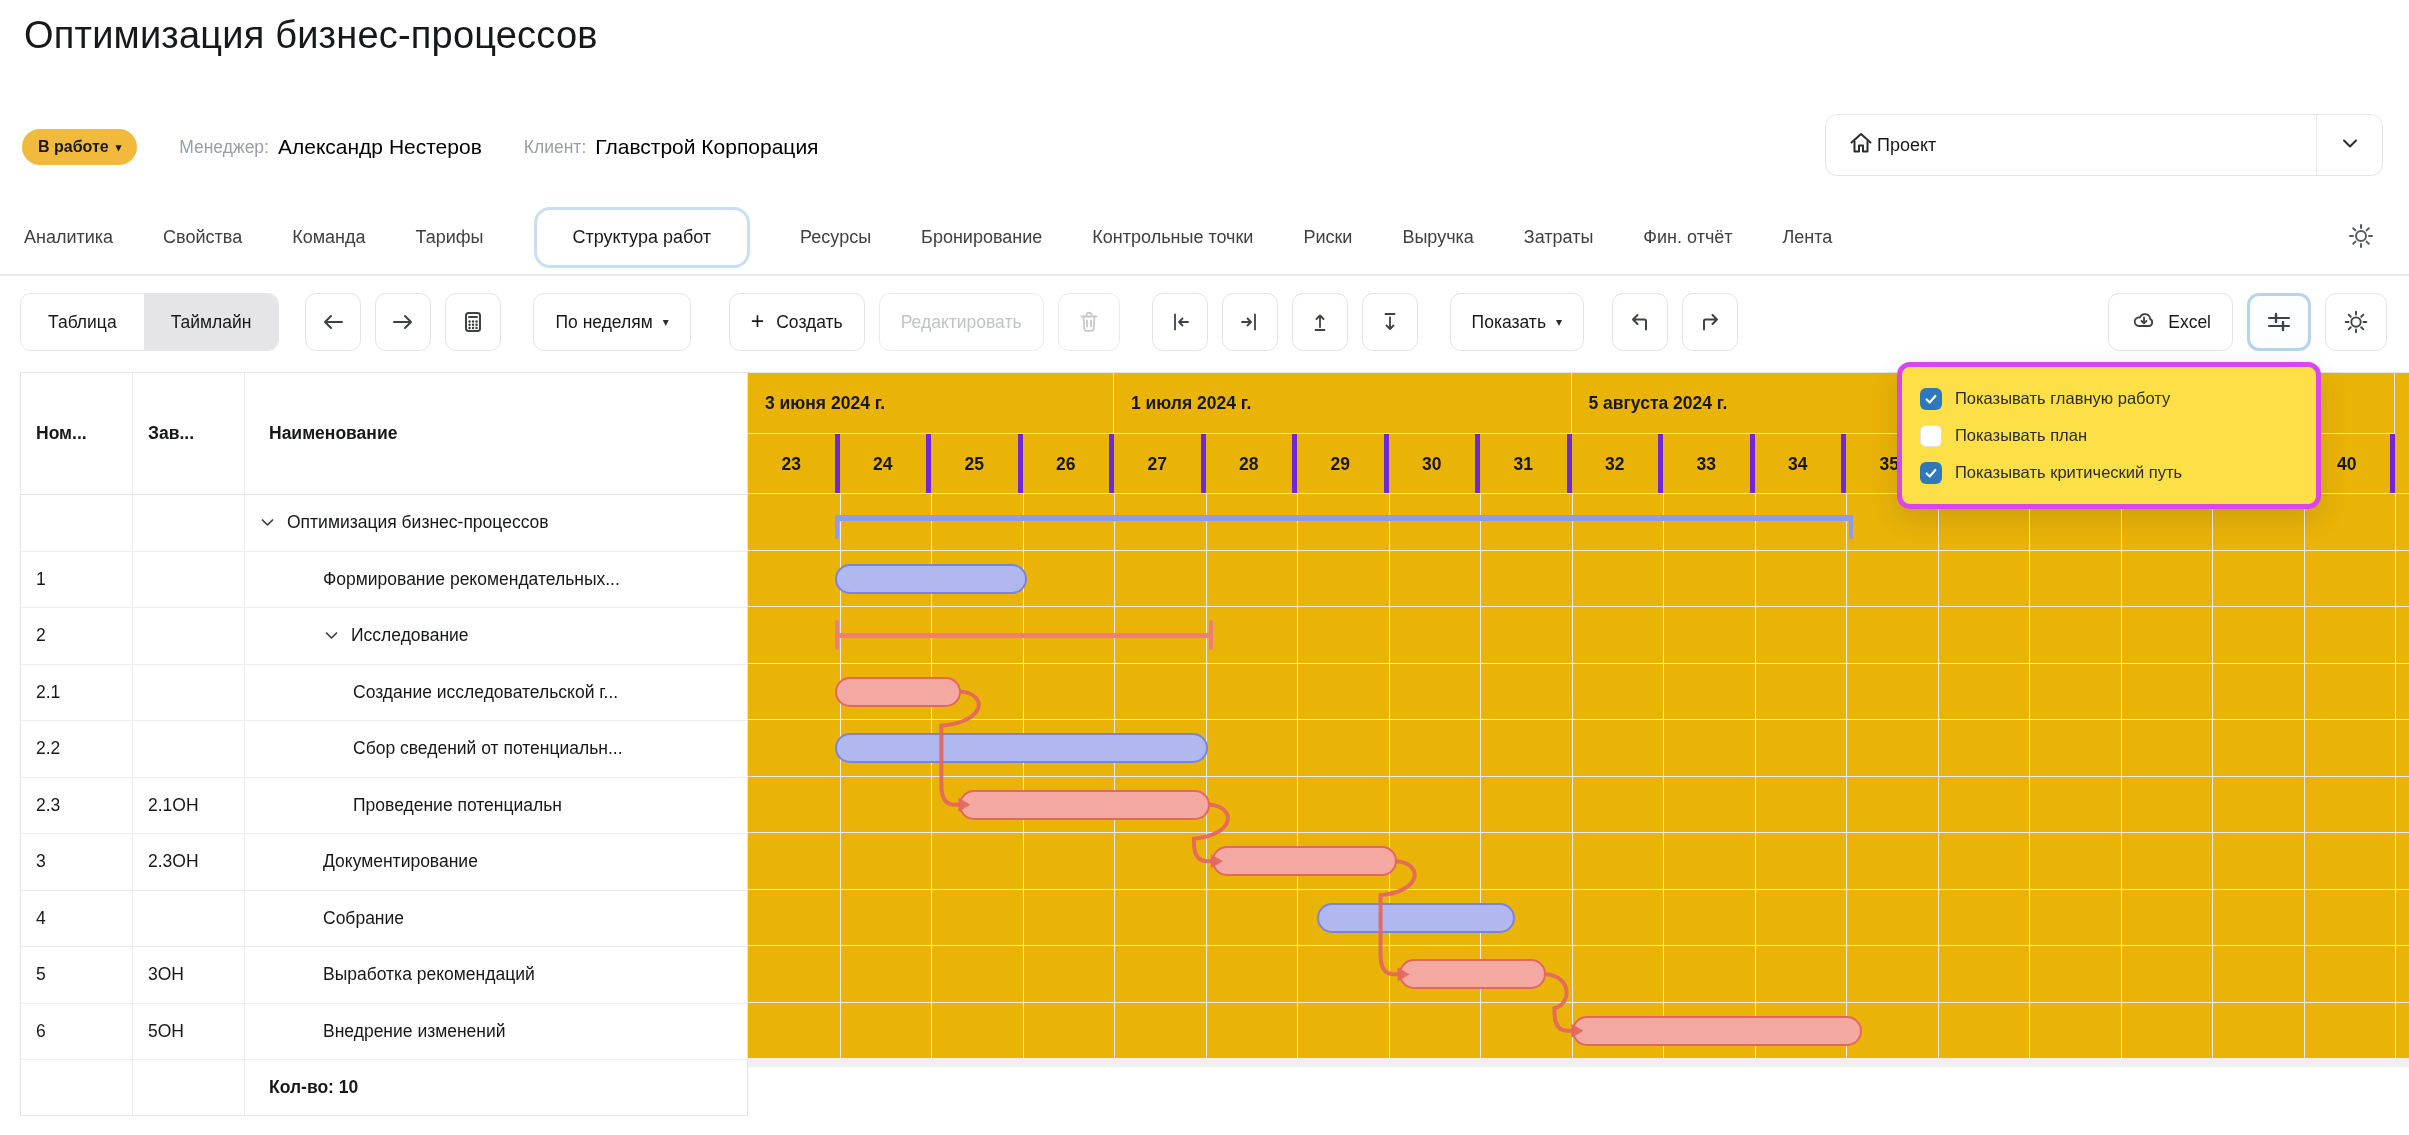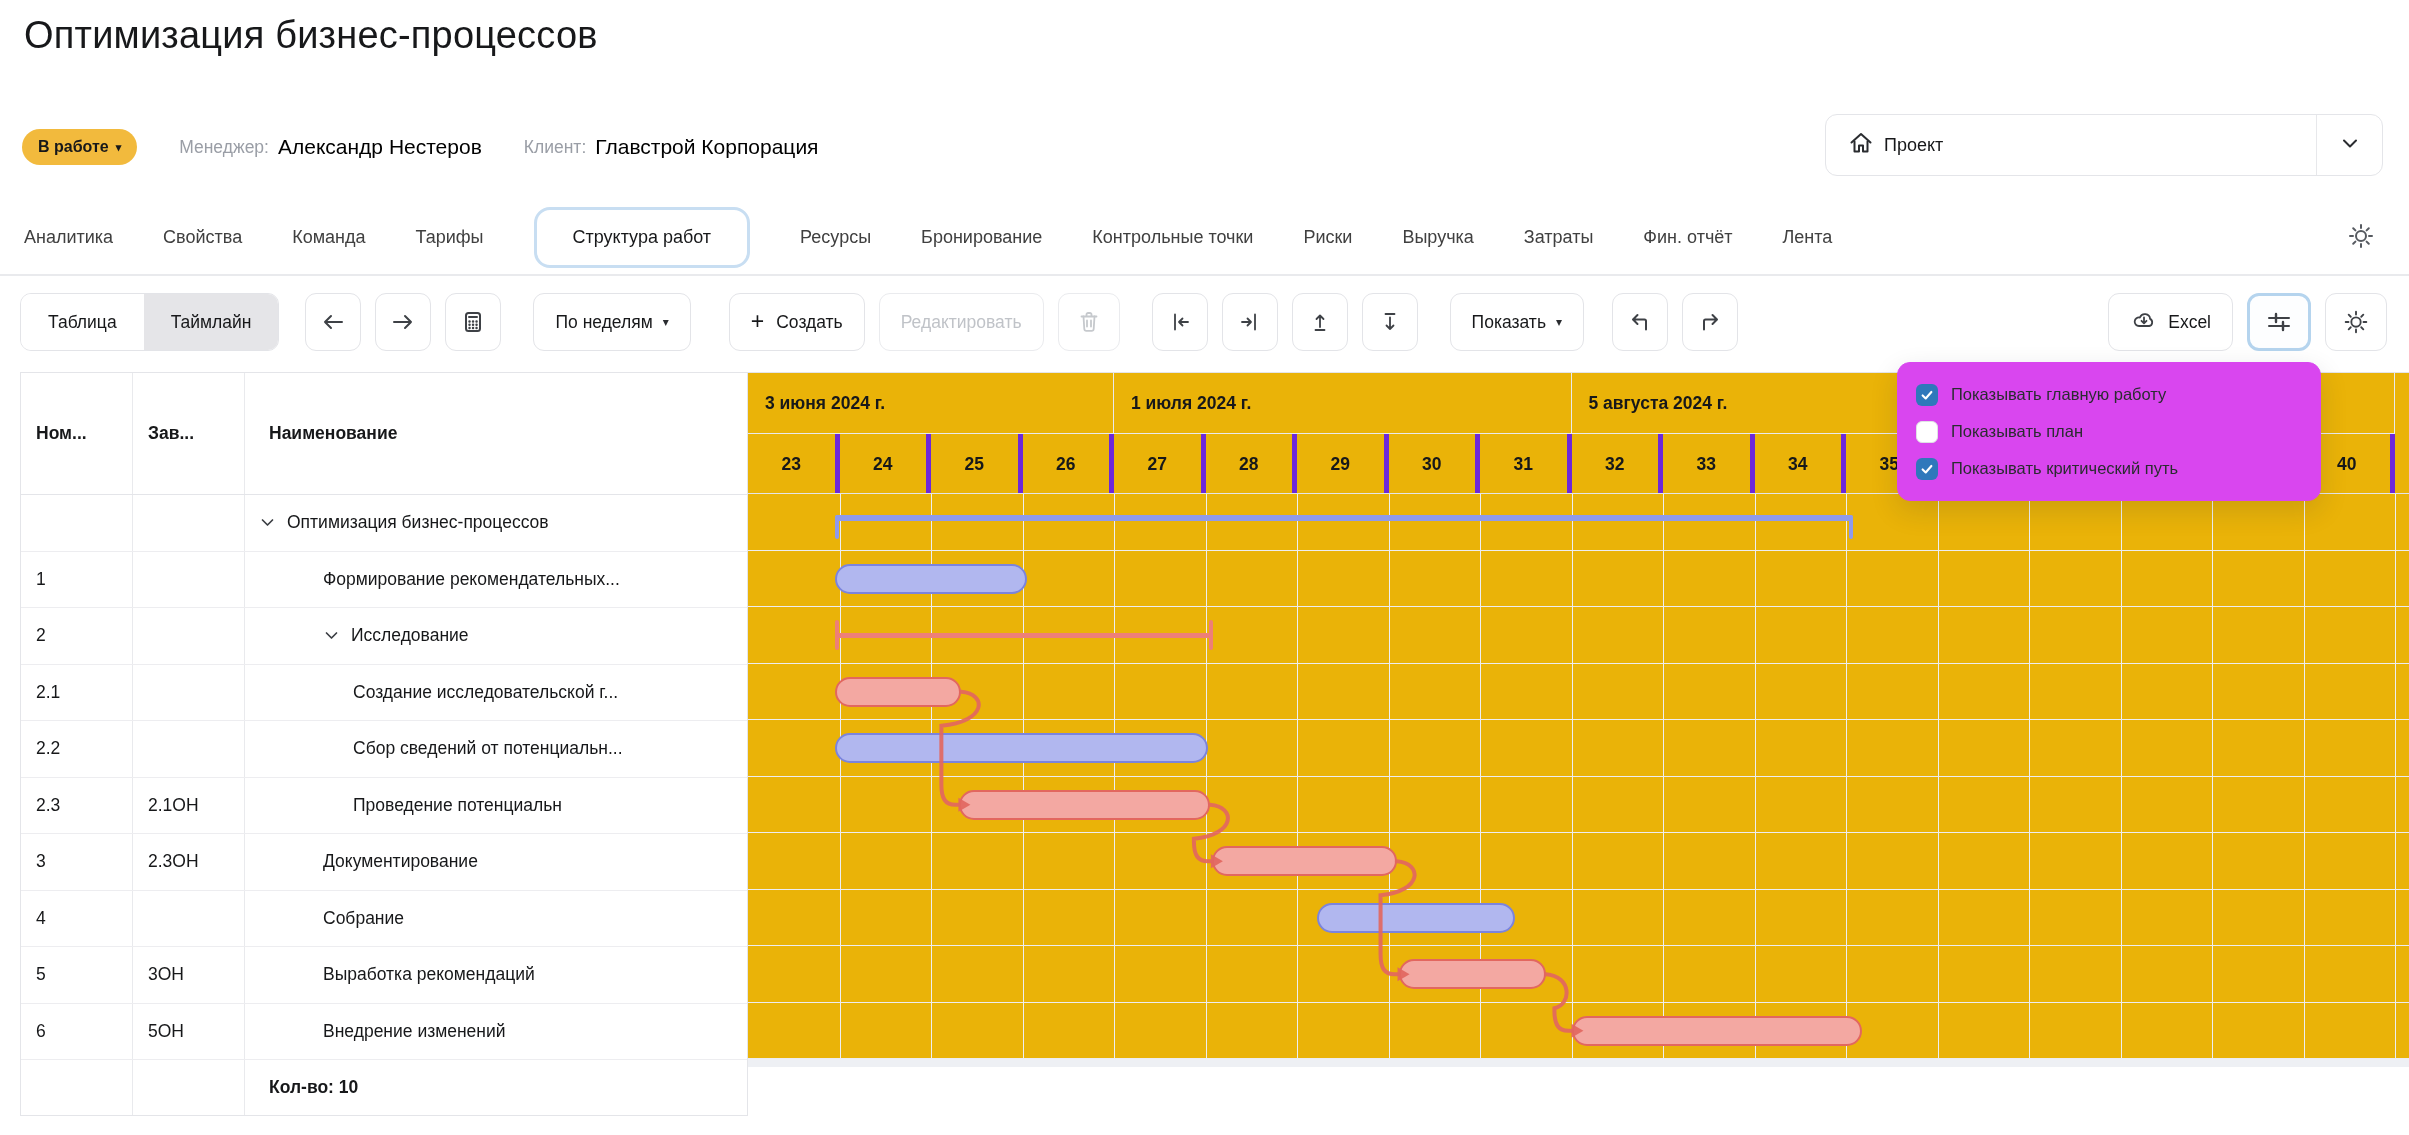--- a/index.html
+++ b/index.html
@@ -10,21 +10,21 @@
   #page-title { position:absolute; left:24px; top:14px; font-size:38px; font-weight:500; letter-spacing:.2px; }
   #meta-row { position:absolute; left:22px; top:124px; height:46px; display:flex; align-items:center; }
   .badge { background:#f2ba3d; border-radius:18px; padding:9px 16px; font-size:16px; font-weight:700;
     display:flex; align-items:center; gap:7px; cursor:pointer; }
   .badge .caret { font-size:11px; }
   .meta-label { color:#9a9ea6; font-size:17.5px; margin-left:42px; }
   .meta-link { color:#000000; font-size:21px; margin-left:9px; cursor:pointer; }
 
   #project-switcher { position:absolute; right:26px; top:114px; width:558px; height:62px; background:#fff;
     border:1px solid #e4e5e9; border-radius:12px; display:flex; align-items:stretch; }
-  #project-switcher .ps-main { flex:1; display:flex; align-items:center; gap:10px; padding-left:22px; font-size:18px; cursor:pointer; }
+  #project-switcher .ps-main { flex:1; display:flex; align-items:center; gap:3px; padding-left:22px; font-size:18px; cursor:pointer; }
   #project-switcher .ps-caret { width:66px; border-left:1px solid #e7e8eb; display:flex; align-items:center; justify-content:center; cursor:pointer; }
 
   
   #tabs-row { position:absolute; left:0; right:0; top:194px; height:86px; }
   #tabs-row .underline { position:absolute; left:0; right:0; bottom:4px; height:2px; background:#e9eaed; }
   #tabs { position:absolute; left:24px; top:0; height:100%; display:flex; align-items:center; gap:50px; }
   .tab { color:#404040; font-size:18px; cursor:pointer; white-space:nowrap; }
   .tab.active { color:#17181a; font-weight:500; background:#fff; border:3px solid #c8def2; border-radius:16px;
     padding:17px 36px; position:relative; z-index:2; }
   #tabs-gear { position:absolute; right:32px; top:26px; cursor:pointer; }
@@ -71,21 +71,21 @@
   .gbar { position:absolute; height:30px; border-radius:15px; border:2px solid; }
   .gbar.blue { background:#b1b7ef; border-color:#7b84dd; }
   .gbar.red  { background:#f3a8a2; border-color:#e2675f; }
   .gsum-line { position:absolute; height:6px; border-radius:3px; background:#8f9aeb; }
   .gsum-tick { position:absolute; width:4px; height:24px; border-radius:2px; background:#8f9aeb; }
   .ggrp-line { position:absolute; height:5px; border-radius:2px; background:#ee7f77; }
   .ggrp-tick { position:absolute; width:4px; height:30px; border-radius:2px; background:#ee7f77; }
   #g-links { position:absolute; left:0; top:0; z-index:5; pointer-events:none; }
 
   
-  #filter-panel { position:absolute; left:1897px; top:362px; width:424px; background:#d946ef; border:1px solid #d946ef;
+  #filter-panel { position:absolute; left:1897px; top:362px; width:424px; background:#fde047; border:5px solid #d946ef;
     border-radius:13px; box-shadow:0 10px 28px rgba(30,35,50,.14); z-index:30; padding:13px 18px; }
   .fp-item { display:flex; align-items:center; gap:13px; height:37px; cursor:pointer; font-size:16.5px; color:#2a2c30; }
   .cbox { width:22px; height:22px; border-radius:6px; flex:0 0 auto; display:flex; align-items:center; justify-content:center; }
   .cbox.on { background:#2f78bb; }
   .cbox.off { background:#fff; border:1.5px solid #dfe1e5; }
 </style>
 </head>
 <body>
 
 <h1 id="page-title">Оптимизация бизнес-процессов</h1>

